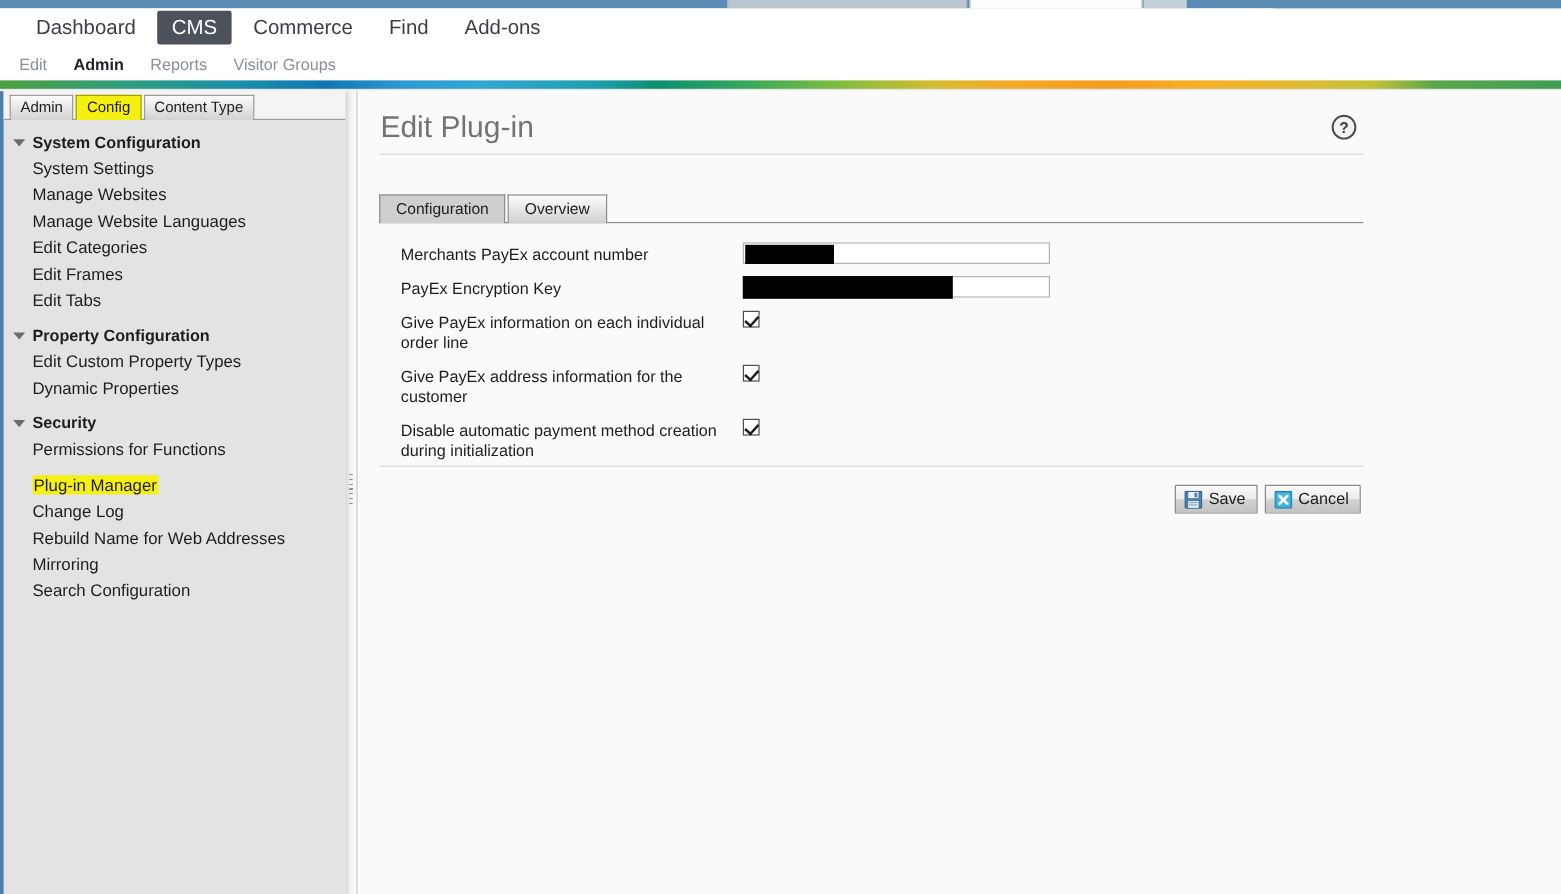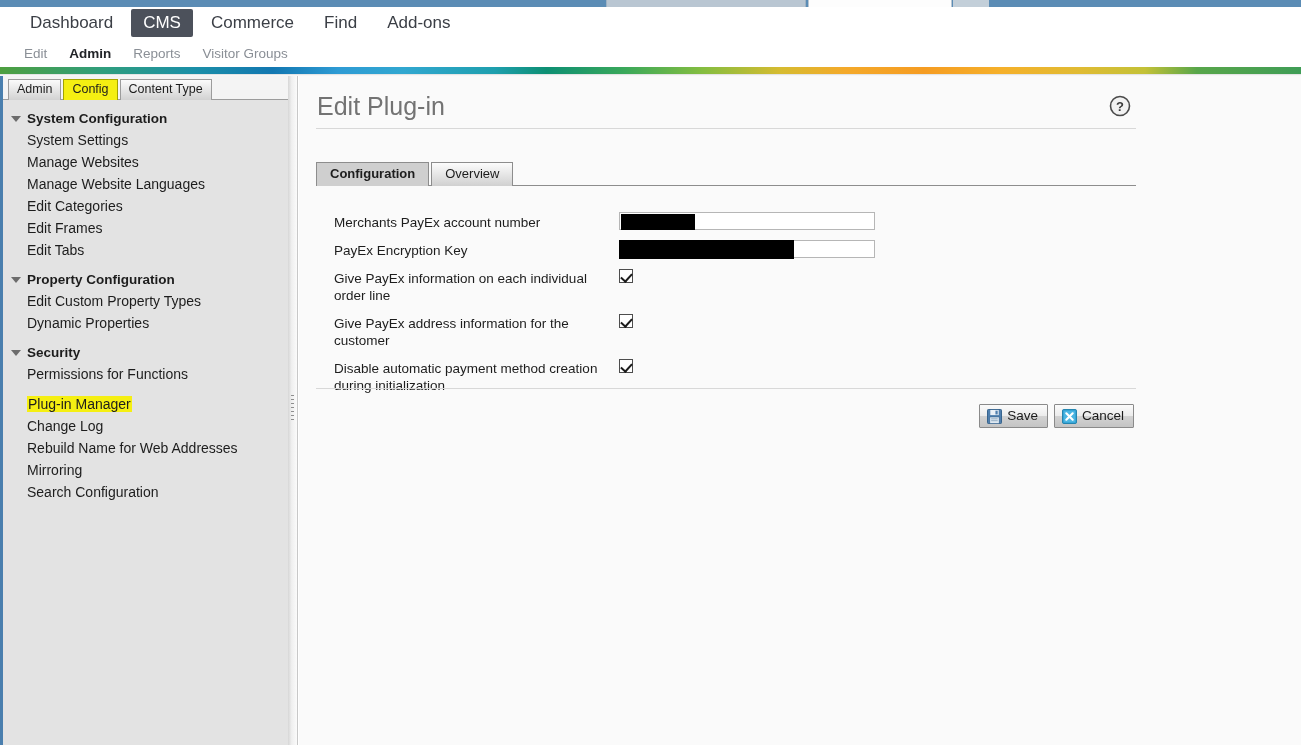--- a/index.html
+++ b/index.html
@@ -44,21 +44,21 @@
   }
   .topnav-item.active {
     background: #4c515b; color: #ffffff; border-radius: 2px;
   }
 
   
   .subnav {
     position: absolute; top: 40px; left: 0; width: 1301px; height: 27px;
     background: #ffffff; border-bottom: 0;
   }
-  .subnav-inner { display: flex; align-items: center; height: 27px; padding-left: 24px; }
+  .subnav-inner { display: flex; align-items: center; height: 27px; padding-left: 16px; }
   .subnav-item {
     font-size: 13.5px; color: #8a8f96; margin-right: 22px; white-space: nowrap; cursor: pointer;
   }
   .subnav-item.active { color: #222428; font-weight: bold; }
 
   
   .gradient-bar {
     position: absolute; top: 67px; left: 0; width: 1301px; height: 7px;
     background: linear-gradient(to right,
       #4e9f3f 0%,
@@ -156,23 +156,23 @@
     border-bottom: 1px solid #8d8d8d;
     display: flex; align-items: flex-end; gap: 2px;
   }
   .ctab {
     font-size: 13px; color: #1d1d1d;
     background: linear-gradient(to bottom, #fcfcfc, #d0d0d0);
     border: 1px solid #8d8d8d; border-bottom: none;
     padding: 3px 13px 4px 13px; line-height: 16px;
     position: relative; bottom: -1px; cursor: pointer; white-space: nowrap;
   }
-  .ctab.active { background: #cfcfcf; font-weight: bold; }
-
-  .form { position: absolute; left: 0; top: 136px; width: 840px; }
+  .ctab.active { background: #cfcfcf; font-weight: normal; }
+
+  .form { position: absolute; left: 0; top: 126px; width: 840px; }
   .frow { display: flex; align-items: flex-start; margin-bottom: 9px; }
   .flabel {
     width: 320px; font-size: 13.5px; color: #1d1d1d; padding-left: 35px;
     line-height: 17px; padding-top: 2px;
   }
   .fcontrol { flex: 1; position: relative; }
   .textinput {
     width: 256px; height: 18px; background: #ffffff;
     border: 1px solid #b6b6b6; position: relative;
   }

